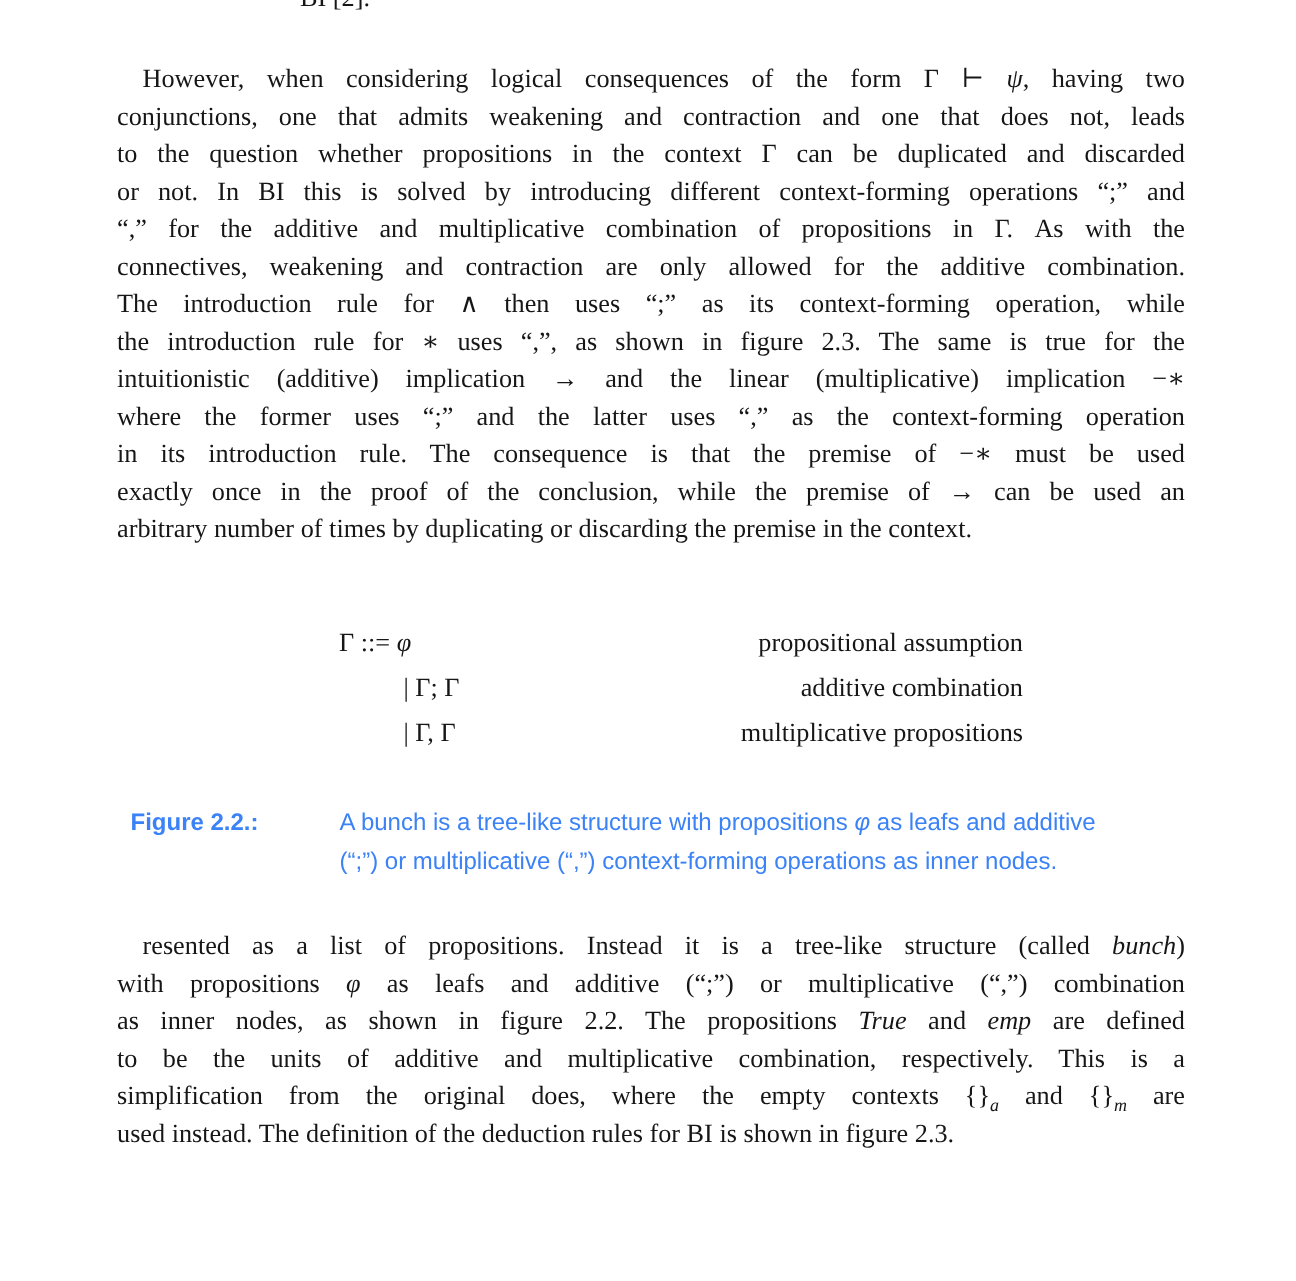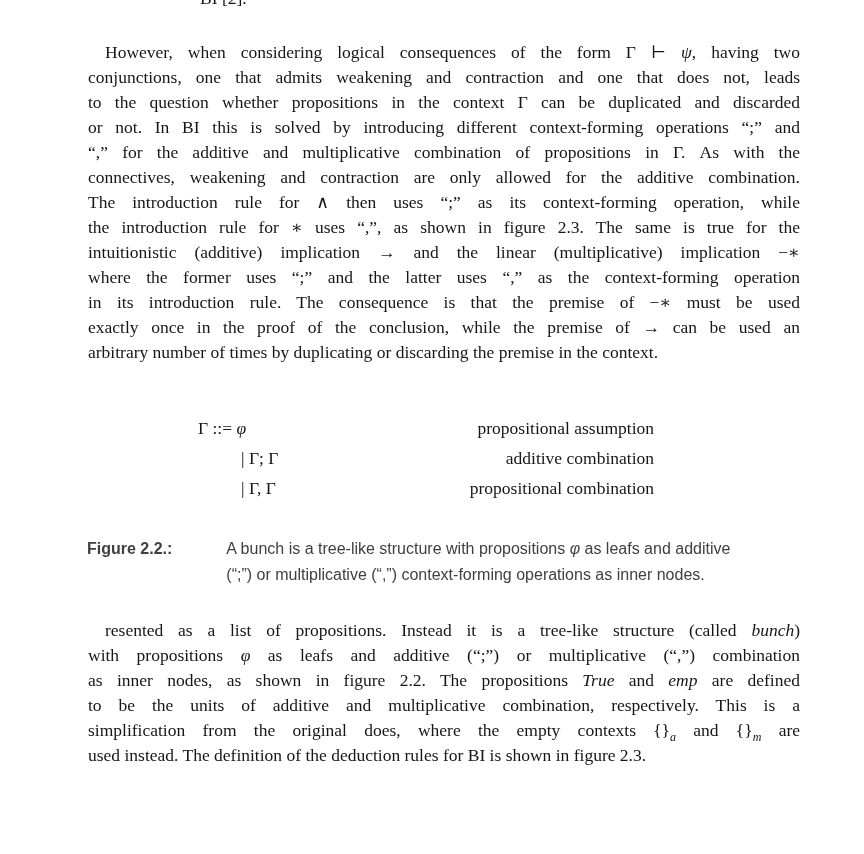--- a/index.html
+++ b/index.html
@@ -5,36 +5,36 @@
   html,body { margin:0; padding:0; background:#ffffff; }
   .page {
     position:relative; width:864px; height:854px; background:#ffffff;
     overflow:hidden; color:#161616;
     font-family:"Liberation Serif","DejaVu Serif",serif;
   }
   .cropped-line {
     position:absolute; left:200px; top:-14px;
     font-size:17.5px; line-height:25px; white-space:nowrap;
   }
-  .para { position:absolute; left:88px; width:712px; font-size:17.5px; line-height:25px; }
+  .para { position:absolute; left:78px; width:712px; font-size:17.5px; line-height:25px; }
   .para-1 { top:40px; }
   .para-2 { top:618px; }
   .para .line { text-align:justify; text-align-last:justify; }
   .para .line.last { text-align-last:auto; }
   .para .line:first-child { padding-left:17px; }
   .it { font-style:italic; }
   sub { font-size:12px; line-height:0; }
-  .grammar { position:absolute; left:198px; top:413px; width:456px; font-size:17.5px; }
+  .grammar { position:absolute; left:226px; top:413px; width:456px; font-size:17.5px; }
   .grow { display:flex; line-height:30px; }
   .glhs.indent { padding-left:43px; }
   .grhs { margin-left:auto; }
   .caption {
     position:absolute; left:87px; top:536px; display:flex;
     font-family:"Liberation Sans","DejaVu Sans",sans-serif;
-    font-size:16px; line-height:26px; color:#404040;justify-content:space-between;
+    font-size:16px; line-height:26px; color:#3b82f6;justify-content:space-between;
   }
   .cap-label { font-weight:bold; white-space:nowrap; margin-right:8px; }
   .cap-lines { max-width:620px; }
   .cap-lines .line { text-align:left;margin-left:46px; }
 </style>
 </head>
 <body>
 
 <div class="page">
 
@@ -60,21 +60,21 @@
       <div class="grow">
         <div class="glhs"><span>Γ ::= </span><span class="it">φ</span></div>
         <div class="grhs">propositional assumption</div>
       </div>
       <div class="grow">
         <div class="glhs indent"><span>| Γ; Γ</span></div>
         <div class="grhs">additive combination</div>
       </div>
       <div class="grow">
         <div class="glhs indent"><span>| Γ, Γ</span></div>
-        <div class="grhs">propositional combination</div>
+        <div class="grhs">multiplicative propositions</div>
       </div>
     </div>
 
   <div class="caption">
     <span class="cap-label">Figure 2.2.:</span>
     <div class="cap-lines">
         <div class="line"><span>A bunch is a tree-like structure with propositions </span><span class="it">φ</span><span> as leafs and additive</span></div>
         <div class="line last"><span>(“;”) or multiplicative (“,”) context-forming operations as inner nodes.</span></div>
       </div>
   </div>

